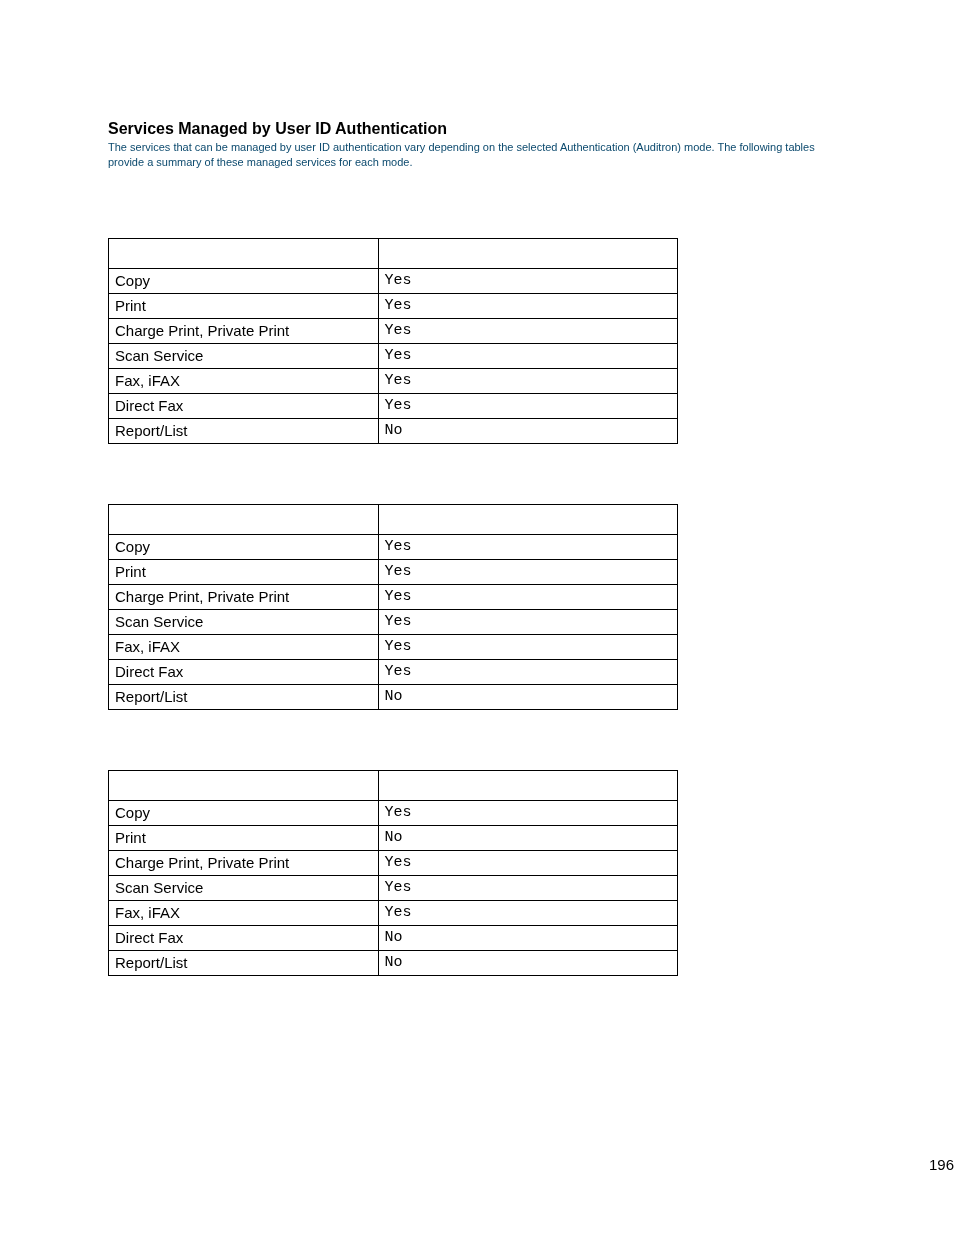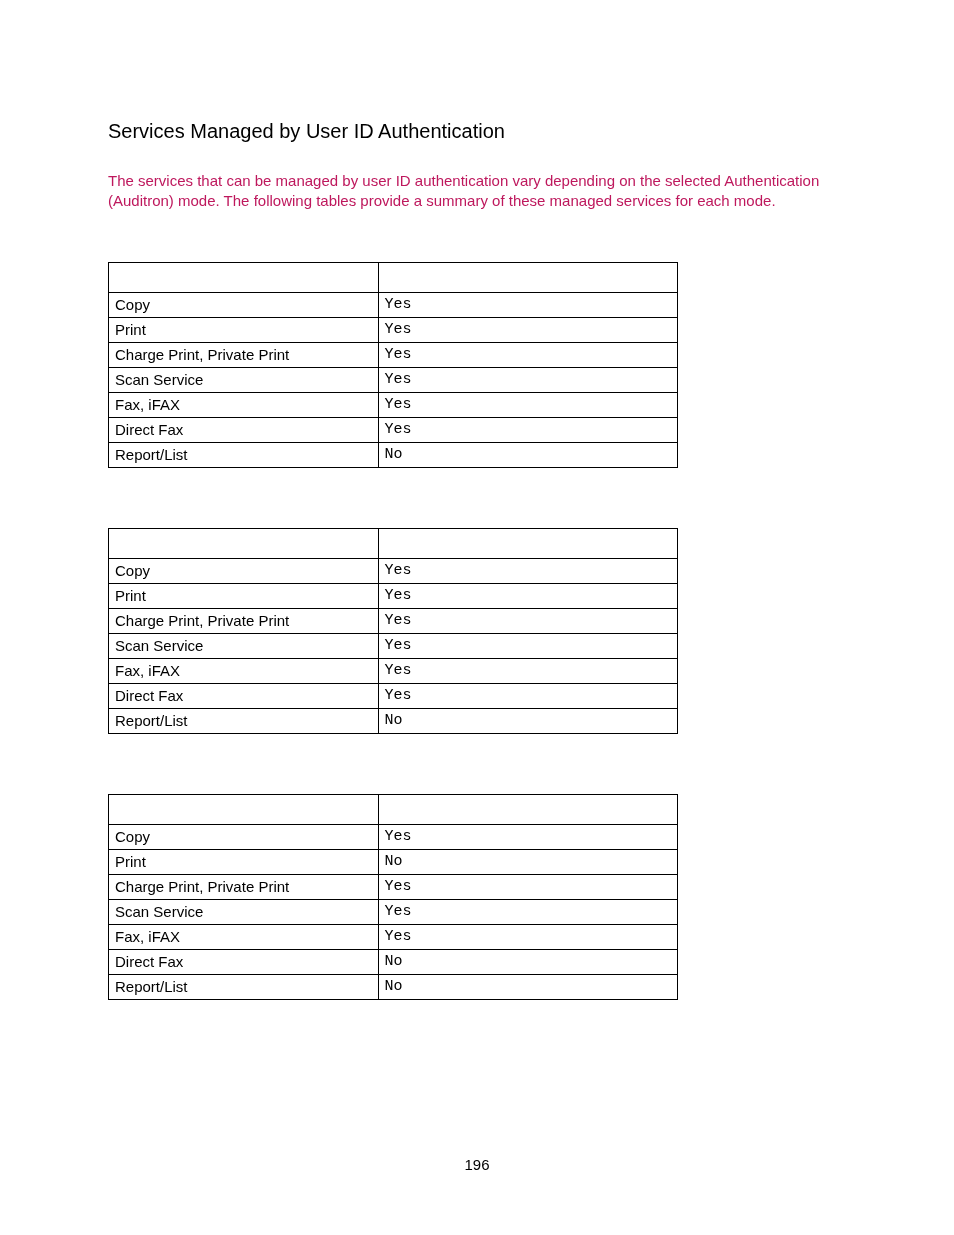--- a/index.html
+++ b/index.html
@@ -11,30 +11,30 @@
       font-family: Arial, Helvetica, sans-serif;
       background: #ffffff;
       width: 954px;
       height: 1235px;
       position: relative;
     }
     .page-content {
       padding: 120px 108px 0 108px;
     }
     .section-title {
-      font-size: 20px;
-      font-weight: normal;
+      font-size: 16px;
+      font-weight: bold;
       color: #000;
-      margin-bottom: 28px;
+      margin-bottom: 2px;
     }
     .intro-text {
-      font-size: 15px;
+      font-size: 11px;
       line-height: 1.35;
-      color: #be185d;
-      margin-bottom: 50px;
+      color: #0c4a6e;
+      margin-bottom: 68px;
     }
     .data-table {
       border-collapse: collapse;
       width: 570px;
       margin-bottom: 60px;
     }
     .data-table td {
       border: 1px solid #000;
       padding: 3px 6px;
       font-size: 15px;
@@ -50,21 +50,21 @@
     }
     .data-table td.col2 {
       width: 300px;
       font-family: Liberation Mono, monospace;
     }
     .page-number {
       position: absolute;
       bottom: 62px;
       left: 0;
       right: 0;
-      text-align: center;
+      text-align: right;
       font-size: 15px;
     }
   </style>
 </head>
 <body>
 
 <div class="page-content">
   <h2 class="section-title">Services Managed by User ID Authentication</h2>
   <p class="intro-text">The services that can be managed by user ID authentication vary depending on the selected Authentication (Auditron) mode.  The following tables provide a summary of these managed services for each mode.</p>
 

